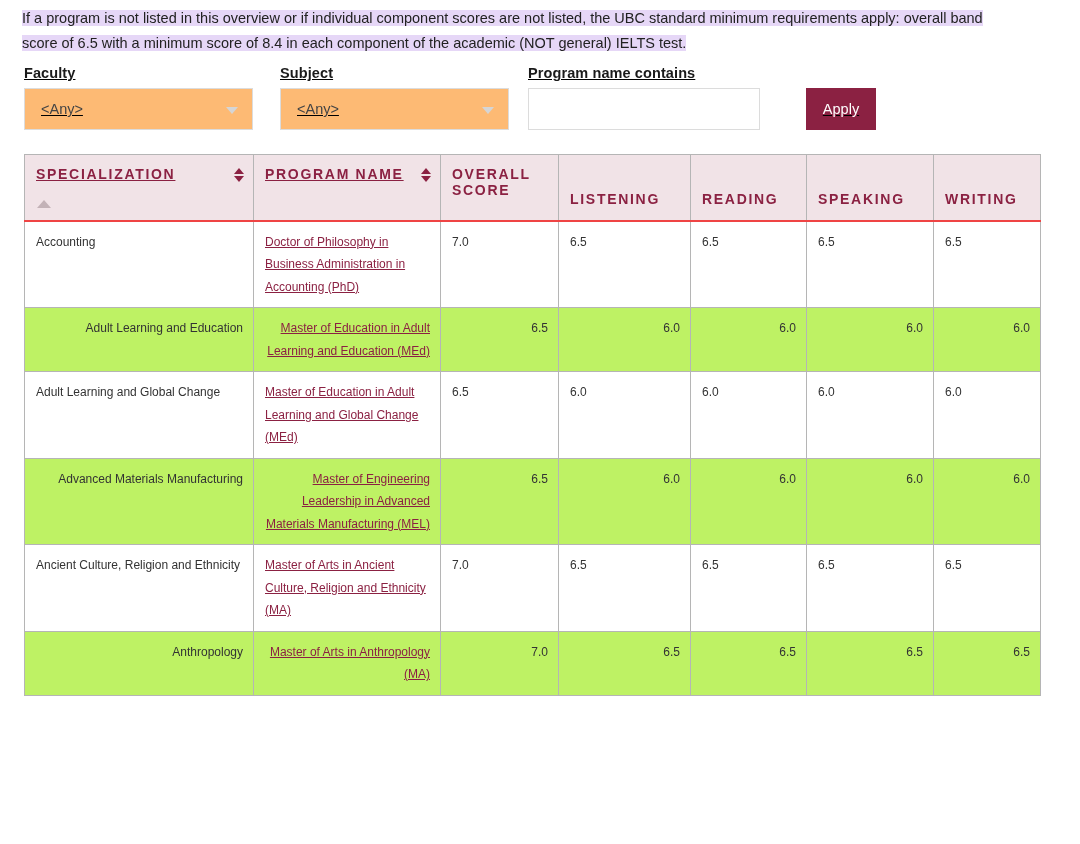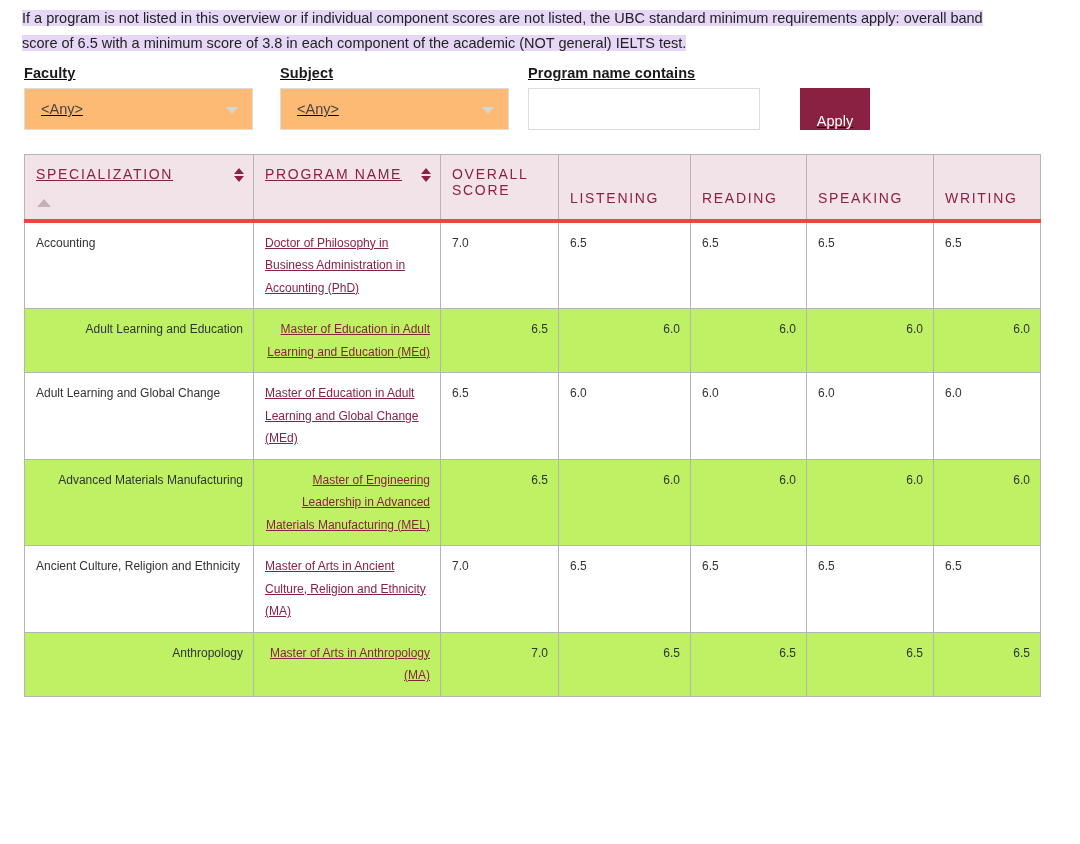--- a/index.html
+++ b/index.html
@@ -77,58 +77,58 @@
     height: 42px;
     border: 1px solid #dcdcdc;
     background: #ffffff;
     font-size: 14.5px;
     font-family: "Liberation Sans", sans-serif;
     color: #333;
     padding: 0 8px;
   }
 
   .apply-btn {
-    margin-left: 22px;
+    margin-left: 28px;
     width: 70px;
     height: 42px;
     background: #8b2142;
     color: #ffffff;
     border: none;
     font-size: 14.5px;
     font-family: "Liberation Sans", sans-serif;
     cursor: pointer;
     line-height: 42px;
     text-align: center;
-    padding: 12px;
+    padding: 0;
   }
 
   
   .table-wrap { padding: 24px 0 0 24px; }
 
   table.scores {
     border-collapse: collapse;
     width: 1016px;
     table-layout: fixed;
     border: 1px solid #9a9a9a;
   }
   table.scores th, table.scores td {
     border: 1px solid #b5b5b5;
     vertical-align: top;
     padding: 9px 10px 9px 11px;
   }
   table.scores thead th {
     background: #f1e3e7;
     color: #8b2142;
     font-size: 14px;
-    font-weight: normal;
+    font-weight: bold;
     letter-spacing: 1.7px;
     text-align: left;
     vertical-align: top;
     padding: 11px 8px 8px 11px;
-    border-bottom: 4px solid #ef4444;
+    border-bottom: 2px solid #ef4444;
     height: 66px;
     position: relative;
   }
   table.scores thead th.plain { vertical-align: bottom; padding-bottom: 13px; }
 
   th .sort-link {
     color: #8b2142;
     text-decoration: underline;
     cursor: pointer;
     display: inline;
@@ -191,21 +191,21 @@
   col.c-read { width: 116px; }
   col.c-spek { width: 127px; }
   col.c-writ { width: 107px; }
 </style>
 </head>
 <body>
 
 <div class="page">
 
   <div class="intro">
-    <span class="hl">If a program is not listed in this overview or if individual component scores are not listed, the UBC standard minimum requirements apply: overall band score of 6.5 with a minimum score of 3.8 in each component of the academic (NOT general) IELTS test.</span>
+    <span class="hl">If a program is not listed in this overview or if individual component scores are not listed, the UBC standard minimum requirements apply: overall band score of 6.5 with a minimum score of 8.4 in each component of the academic (NOT general) IELTS test.</span>
   </div>
 
   <div class="filters">
 
     <div class="field faculty">
       <div class="field-label">Faculty</div>
       <div class="select-box">
         <span>&lt;Any&gt;</span>
         <span class="select-arrow"></span>
       </div>

